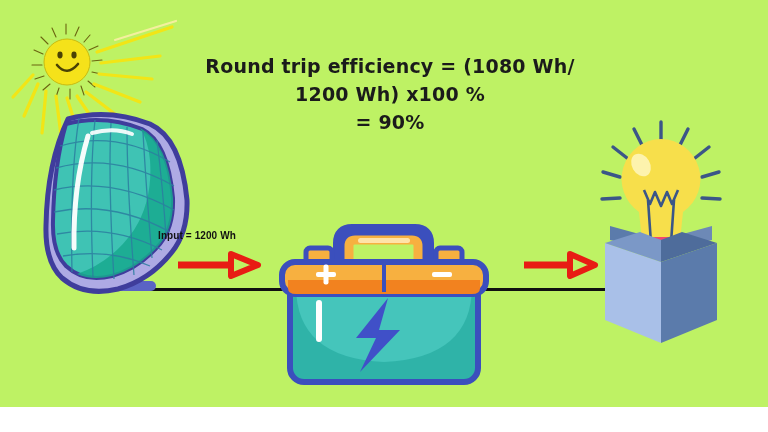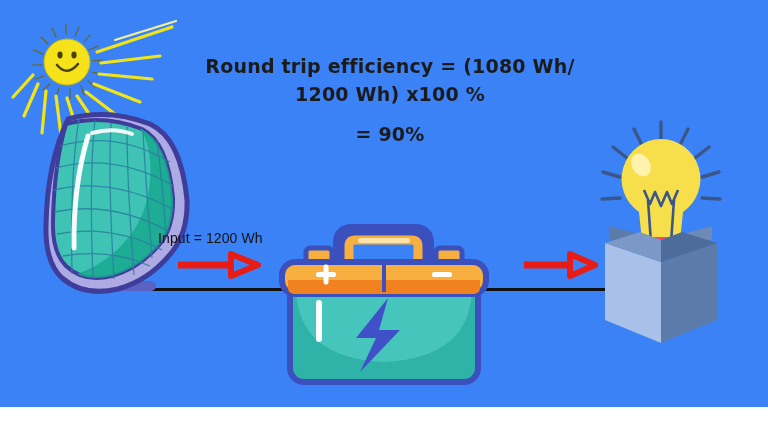--- a/index.html
+++ b/index.html
@@ -1,34 +1,34 @@
 <!DOCTYPE html>
 <html><head>
 <meta charset="utf-8">
 <style>
   html,body{margin:0;padding:0;background:#ffffff;}
   body{width:768px;height:432px;overflow:hidden;font-family:"Liberation Sans",sans-serif;}
-  #stage{position:relative;width:768px;height:407px;background:#3b82f6;}
+  #stage{position:relative;width:768px;height:407px;background:#bef264;}
 
   .abs{position:absolute;}
 
   
   #title-block{
     position:absolute;left:190px;top:52px;width:400px;
     text-align:center;color:#1b1b1b;
     font-family:"DejaVu Sans",sans-serif;
     font-weight:700;font-size:19px;line-height:28px;
     letter-spacing:.2px;
   }
-  #title-line2{display:block;margin-top:12px;}
+  #title-line2{display:block;}
 
   
   .calloutlabel{
     position:absolute;color:#111;font-family:"Liberation Sans",sans-serif;
-    font-weight:400;font-size:14px;white-space:nowrap;letter-spacing:.1px;
+    font-weight:700;font-size:10px;white-space:nowrap;letter-spacing:.1px;
   }
   #input-label{left:158px;top:230px;}
   #output-label{left:563px;top:310px;}
 
   
   #wire-left{left:138px;top:288px;width:175px;height:3px;background:#111;}
   #wire-right{left:466px;top:288px;width:165px;height:3px;background:#111;}
 
   
   svg.layer{position:absolute;left:0;top:0;width:768px;height:432px;overflow:visible;}

